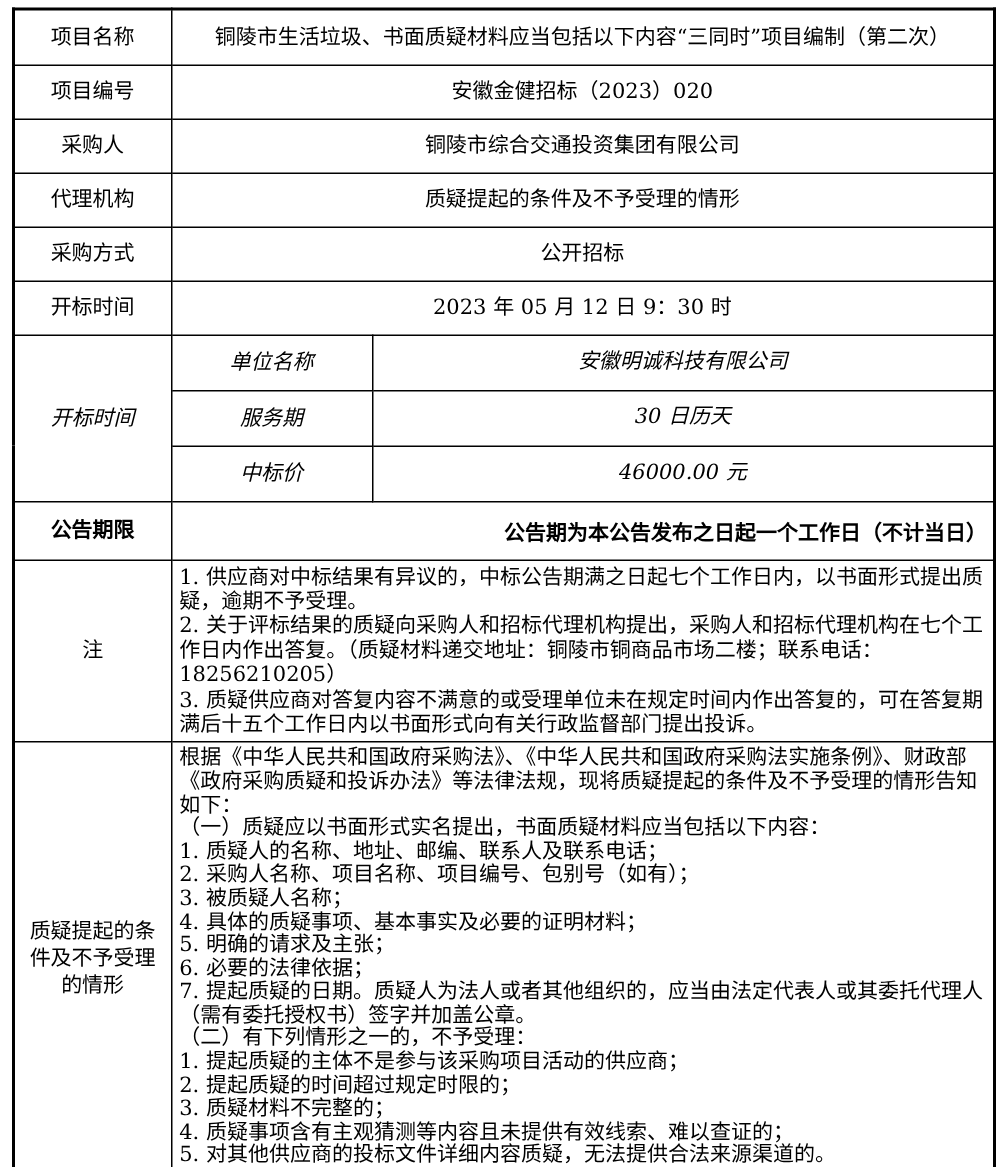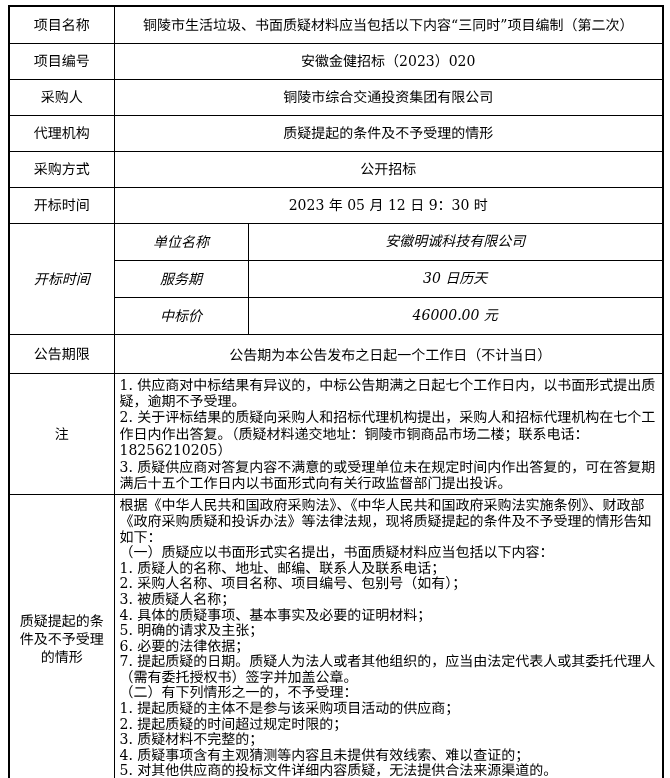--- a/index.html
+++ b/index.html
@@ -43,23 +43,23 @@
     margin-left: 36px;
   }
   td.val-center {
     text-align: center;
     line-height: 17px;
   }
   tr.r-name td   { height: 37px; }
   tr.r-name td.val-center { line-height: 16px; }
   tr.r-std td    { height: 36px; }
   tr.r-sub td    { height: 37px; font-style: italic; }
-  tr.r-ann td    { height: 39px; }
+  tr.r-ann td    { height: 39px; font-weight: bold; }
   td.val-left {
-    text-align: center;
+    text-align: right;
     padding-left: 8px;
   }
   td.longtext {
     white-space: pre-line;
     text-align: left;
     vertical-align: middle;
     padding: 3px 4px 3px 5px;
   }
   td.note-cell {
     height: 116px;

